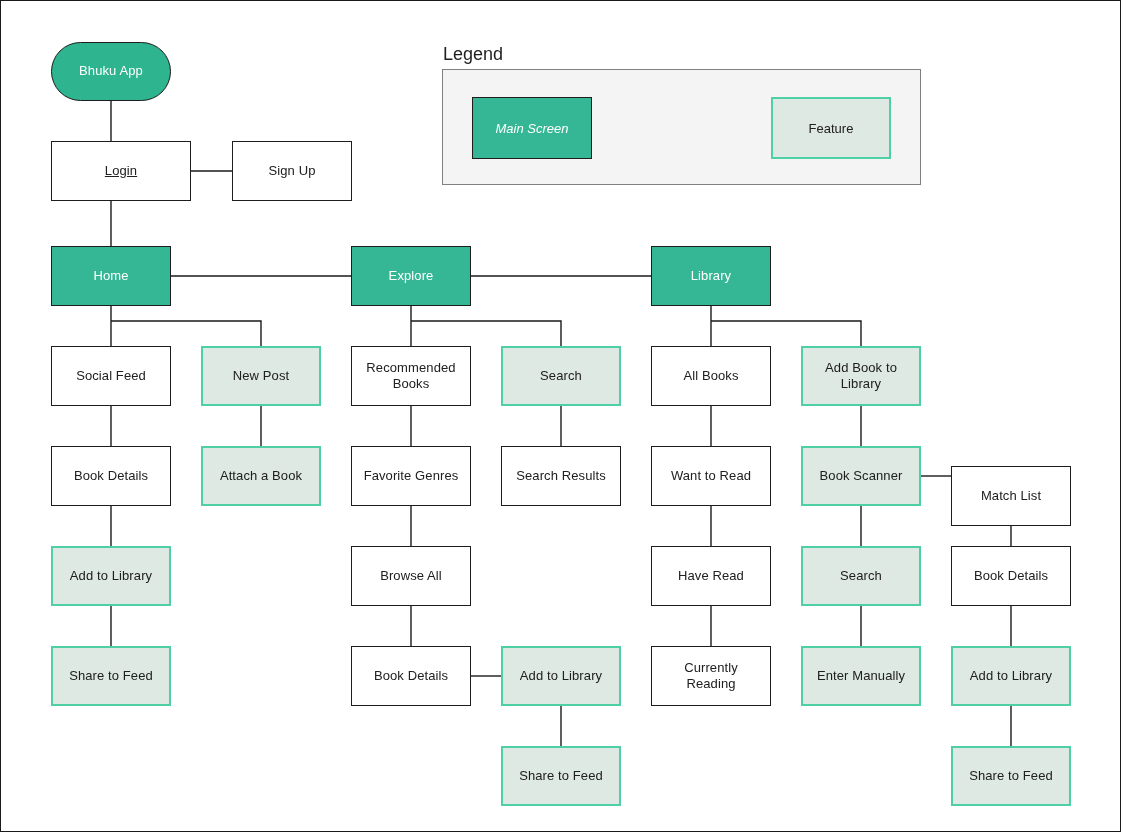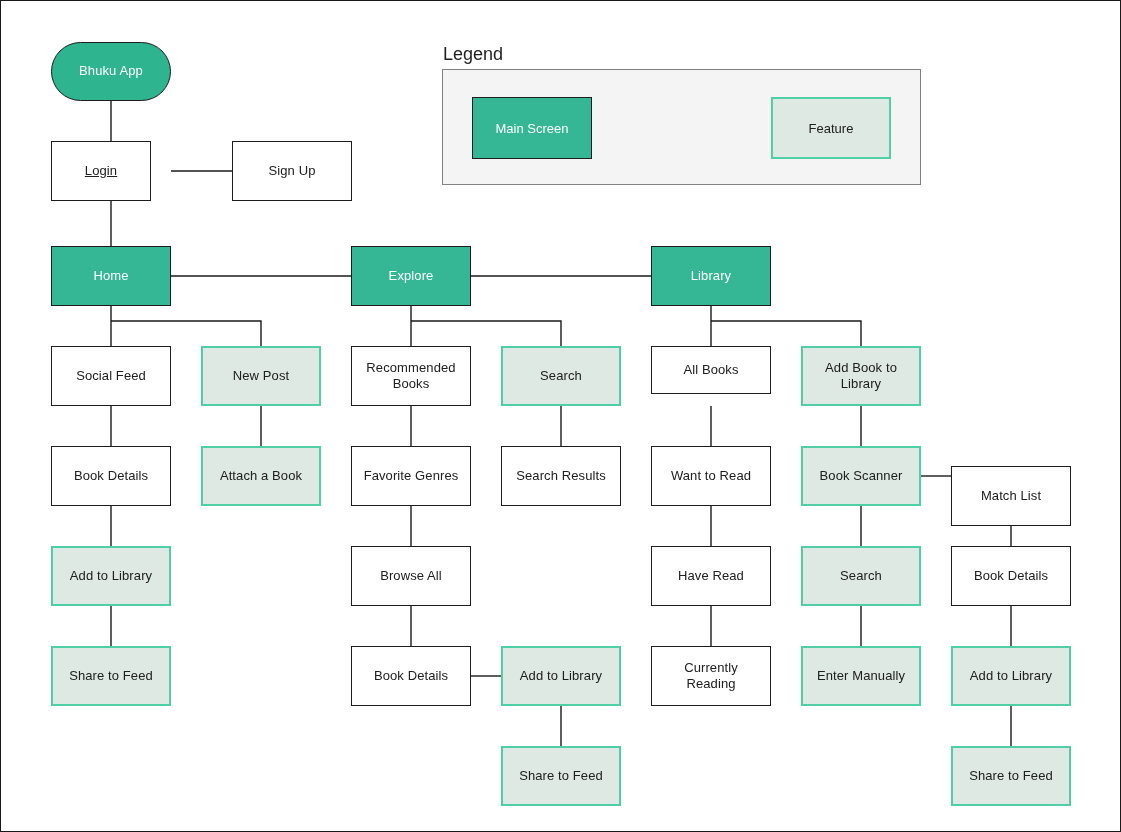--- a/index.html
+++ b/index.html
@@ -80,21 +80,21 @@
   .legend-swatch {
     position: absolute;
     top: 27px;
     width: 120px;
     height: 62px;
     display: flex;
     align-items: center;
     justify-content: center;
     font-size: 13px;
   }
-  .legend-swatch.s1 { left: 29px; }
+  .legend-swatch.s1 { left: 29px; font-style: italic; }
   .legend-swatch.s2 { left: 179px; }
   .legend-swatch.s3 { left: 328px; }
 </style>
 </head>
 <body>
 
 <div id="canvas">
 
   <svg id="edges" viewBox="0 0 1121 832" width="1121" height="832">
       <path d="M110,100 L110,140" fill="none" stroke="#1a1a1a" stroke-width="1.4"></path>
@@ -127,21 +127,21 @@
       <path d="M1010,605 L1010,645" fill="none" stroke="#1a1a1a" stroke-width="1.4"></path>
       <path d="M470,675 L500,675" fill="none" stroke="#1a1a1a" stroke-width="1.4"></path>
       <path d="M560,705 L560,745" fill="none" stroke="#1a1a1a" stroke-width="1.4"></path>
       <path d="M1010,705 L1010,745" fill="none" stroke="#1a1a1a" stroke-width="1.4"></path>
     </svg>
 
   <div id="node-layer">
       <div class="node node-root" style="left: 50px; top: 41px; width: 120px; height: 59px;">
         <span class="node-label">Bhuku App</span>
       </div>
-      <div class="node node-sub" style="left: 50px; top: 140px; width: 100px; height: 60px; text-decoration: underline;">
+      <div class="node node-sub" style="left: 50px; top: 140px; width: 140px; height: 60px; text-decoration: underline;">
         <span class="node-label">Login</span>
       </div>
       <div class="node node-sub" style="left: 231px; top: 140px; width: 120px; height: 60px;">
         <span class="node-label">Sign Up</span>
       </div>
       <div class="node node-main" style="left: 50px; top: 245px; width: 120px; height: 60px;">
         <span class="node-label">Home</span>
       </div>
       <div class="node node-main" style="left: 350px; top: 245px; width: 120px; height: 60px;">
         <span class="node-label">Explore</span>
@@ -154,21 +154,21 @@
       </div>
       <div class="node node-feature" style="left: 200px; top: 345px; width: 120px; height: 60px;">
         <span class="node-label">New Post</span>
       </div>
       <div class="node node-sub" style="left: 350px; top: 345px; width: 120px; height: 60px;">
         <span class="node-label">Recommended Books</span>
       </div>
       <div class="node node-feature" style="left: 500px; top: 345px; width: 120px; height: 60px;">
         <span class="node-label">Search</span>
       </div>
-      <div class="node node-sub" style="left: 650px; top: 345px; width: 120px; height: 48px;">
+      <div class="node node-sub" style="left: 650px; top: 345px; width: 120px; height: 60px;">
         <span class="node-label">All Books</span>
       </div>
       <div class="node node-feature" style="left: 800px; top: 345px; width: 120px; height: 60px;">
         <span class="node-label">Add Book to Library</span>
       </div>
       <div class="node node-sub" style="left: 50px; top: 445px; width: 120px; height: 60px;">
         <span class="node-label">Book Details</span>
       </div>
       <div class="node node-feature" style="left: 200px; top: 445px; width: 120px; height: 60px;">
         <span class="node-label">Attach a Book</span>

